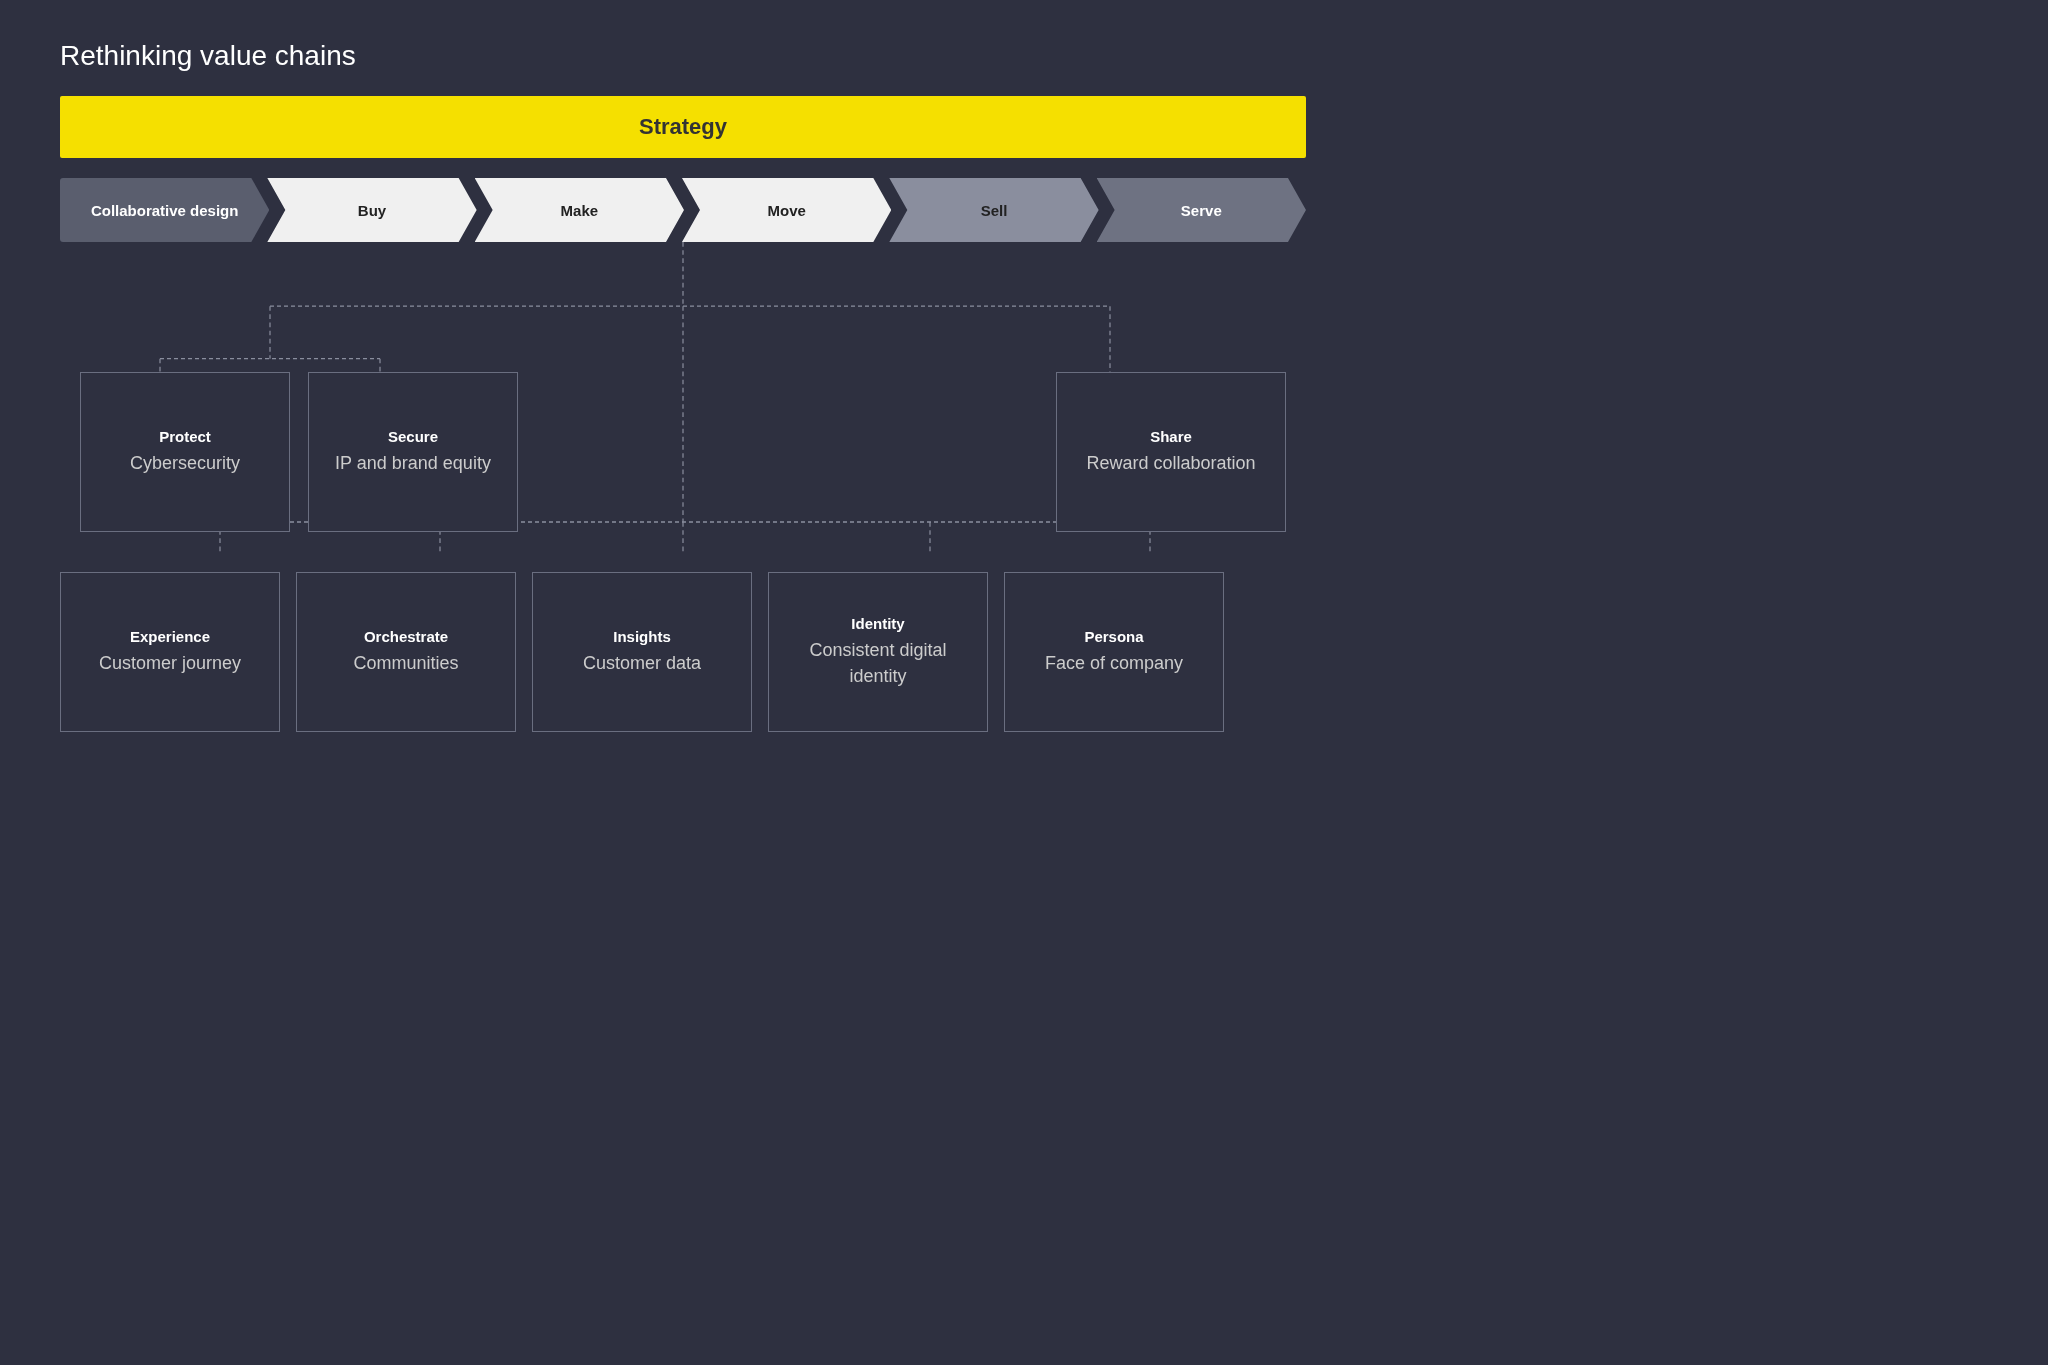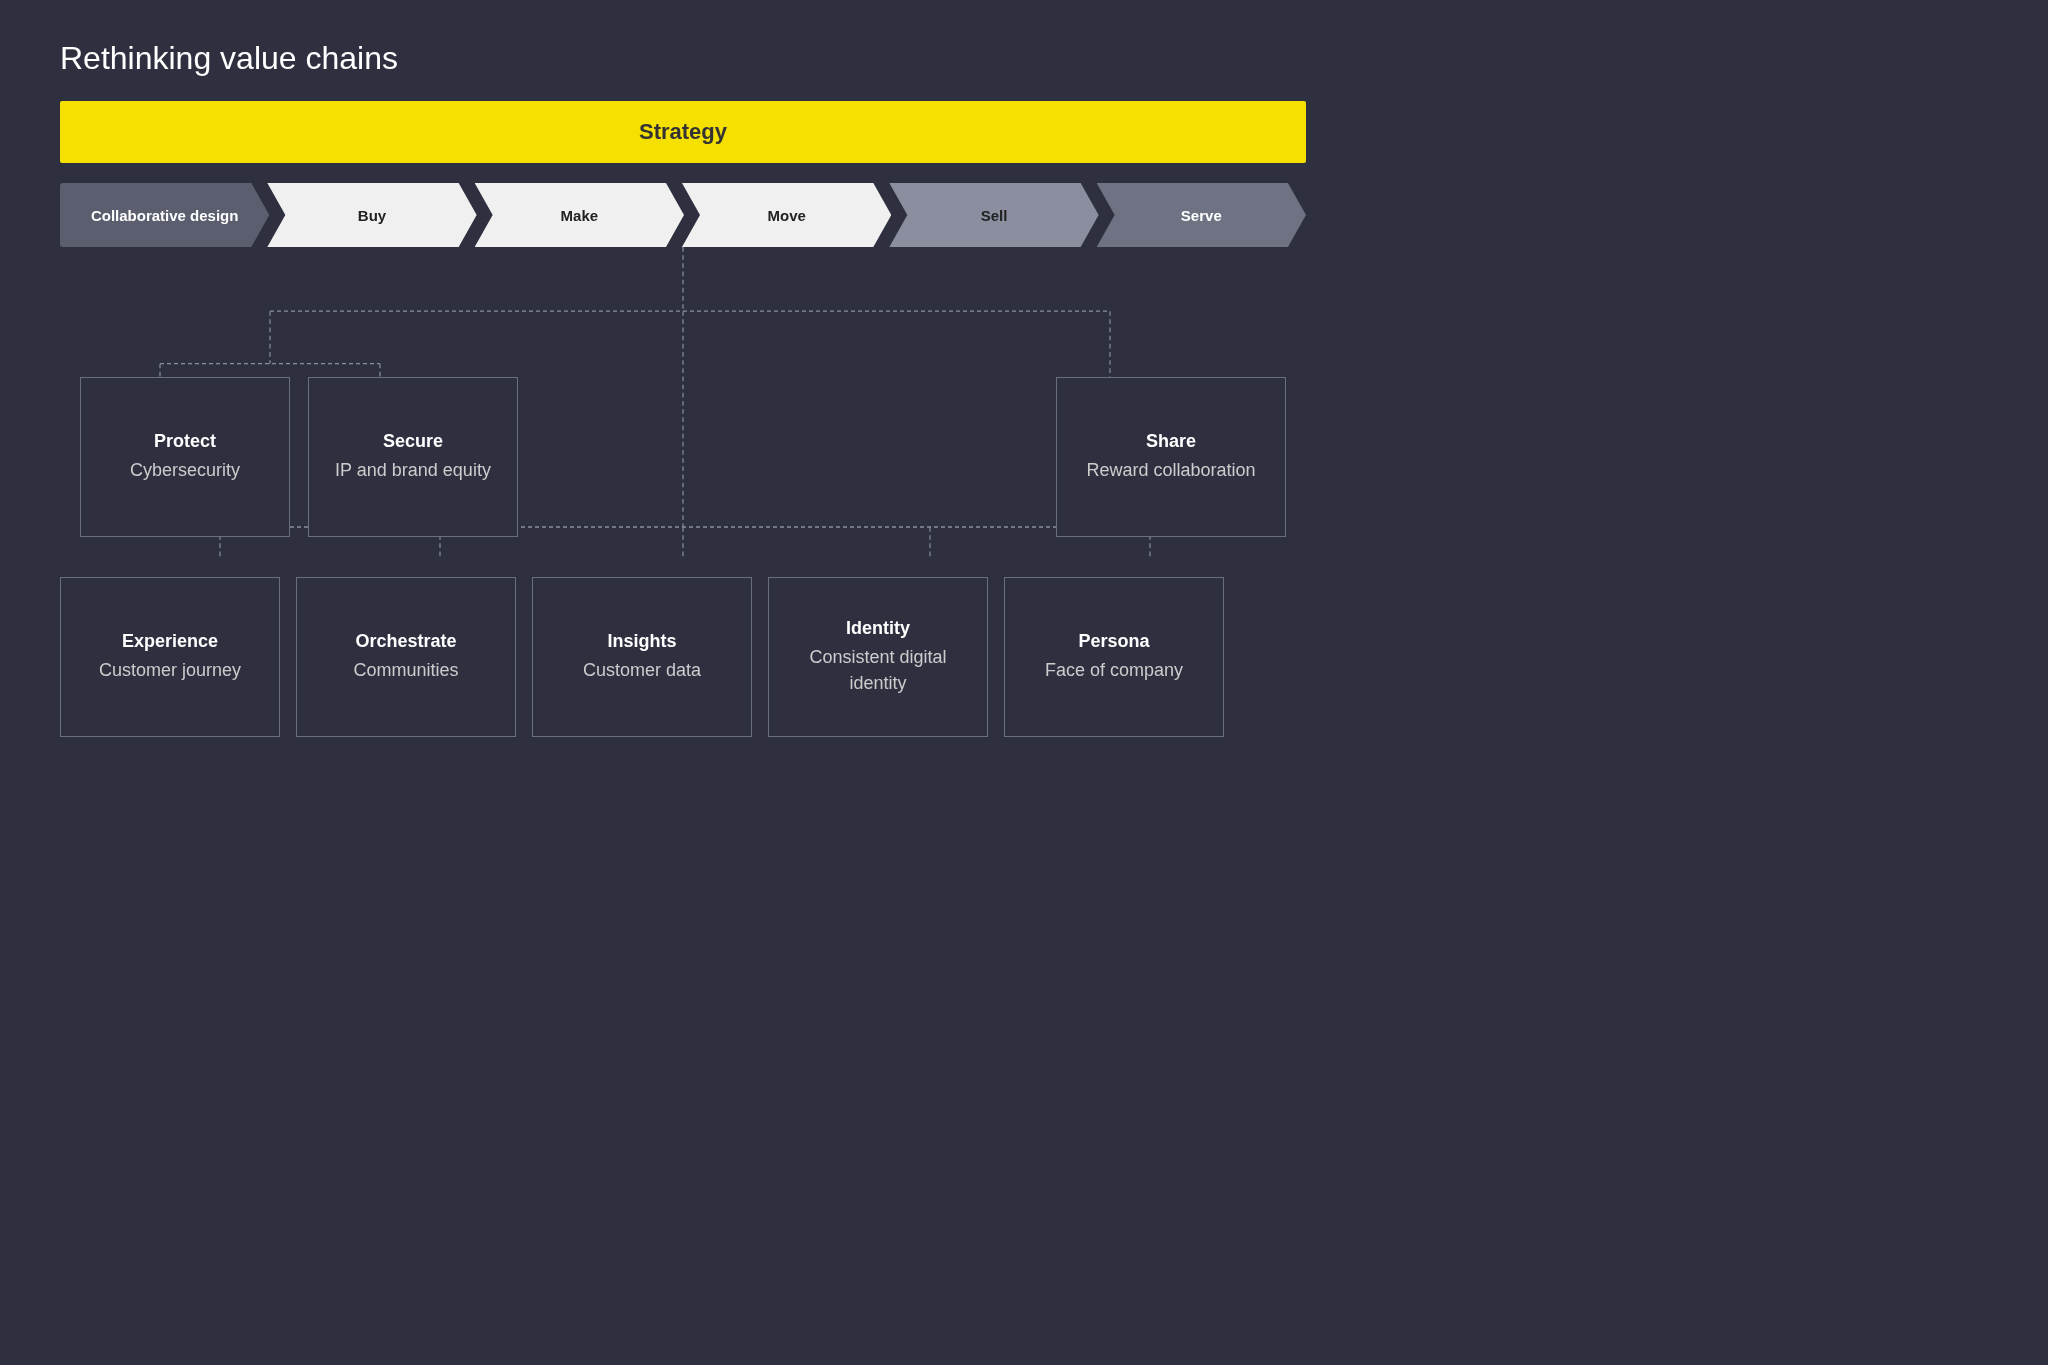--- a/index.html
+++ b/index.html
@@ -13,21 +13,21 @@
     }
 
     .page-container {
       padding: 40px 60px;
       width: 100%;
     }
 
     
     .page-title {
       color: #ffffff;
-      font-size: 32px;
+      font-size: 28px;
       font-weight: 400;
       margin-bottom: 24px;
     }
 
     
     .strategy-bar {
       background-color: #f5e000;
       color: #333;
       font-size: 22px;
       font-weight: 700;
@@ -106,21 +106,21 @@
       text-align: center;
       min-height: 160px;
       display: flex;
       flex-direction: column;
       align-items: center;
       justify-content: center;
       flex: 1;
     }
 
     .box-card .box-title {
-      font-size: 18px;
+      font-size: 15px;
       font-weight: 700;
       margin-bottom: 6px;
       color: #fff;
     }
 
     .box-card .box-subtitle {
       font-size: 18px;
       font-weight: 400;
       color: #ccc;
       line-height: 1.4;

